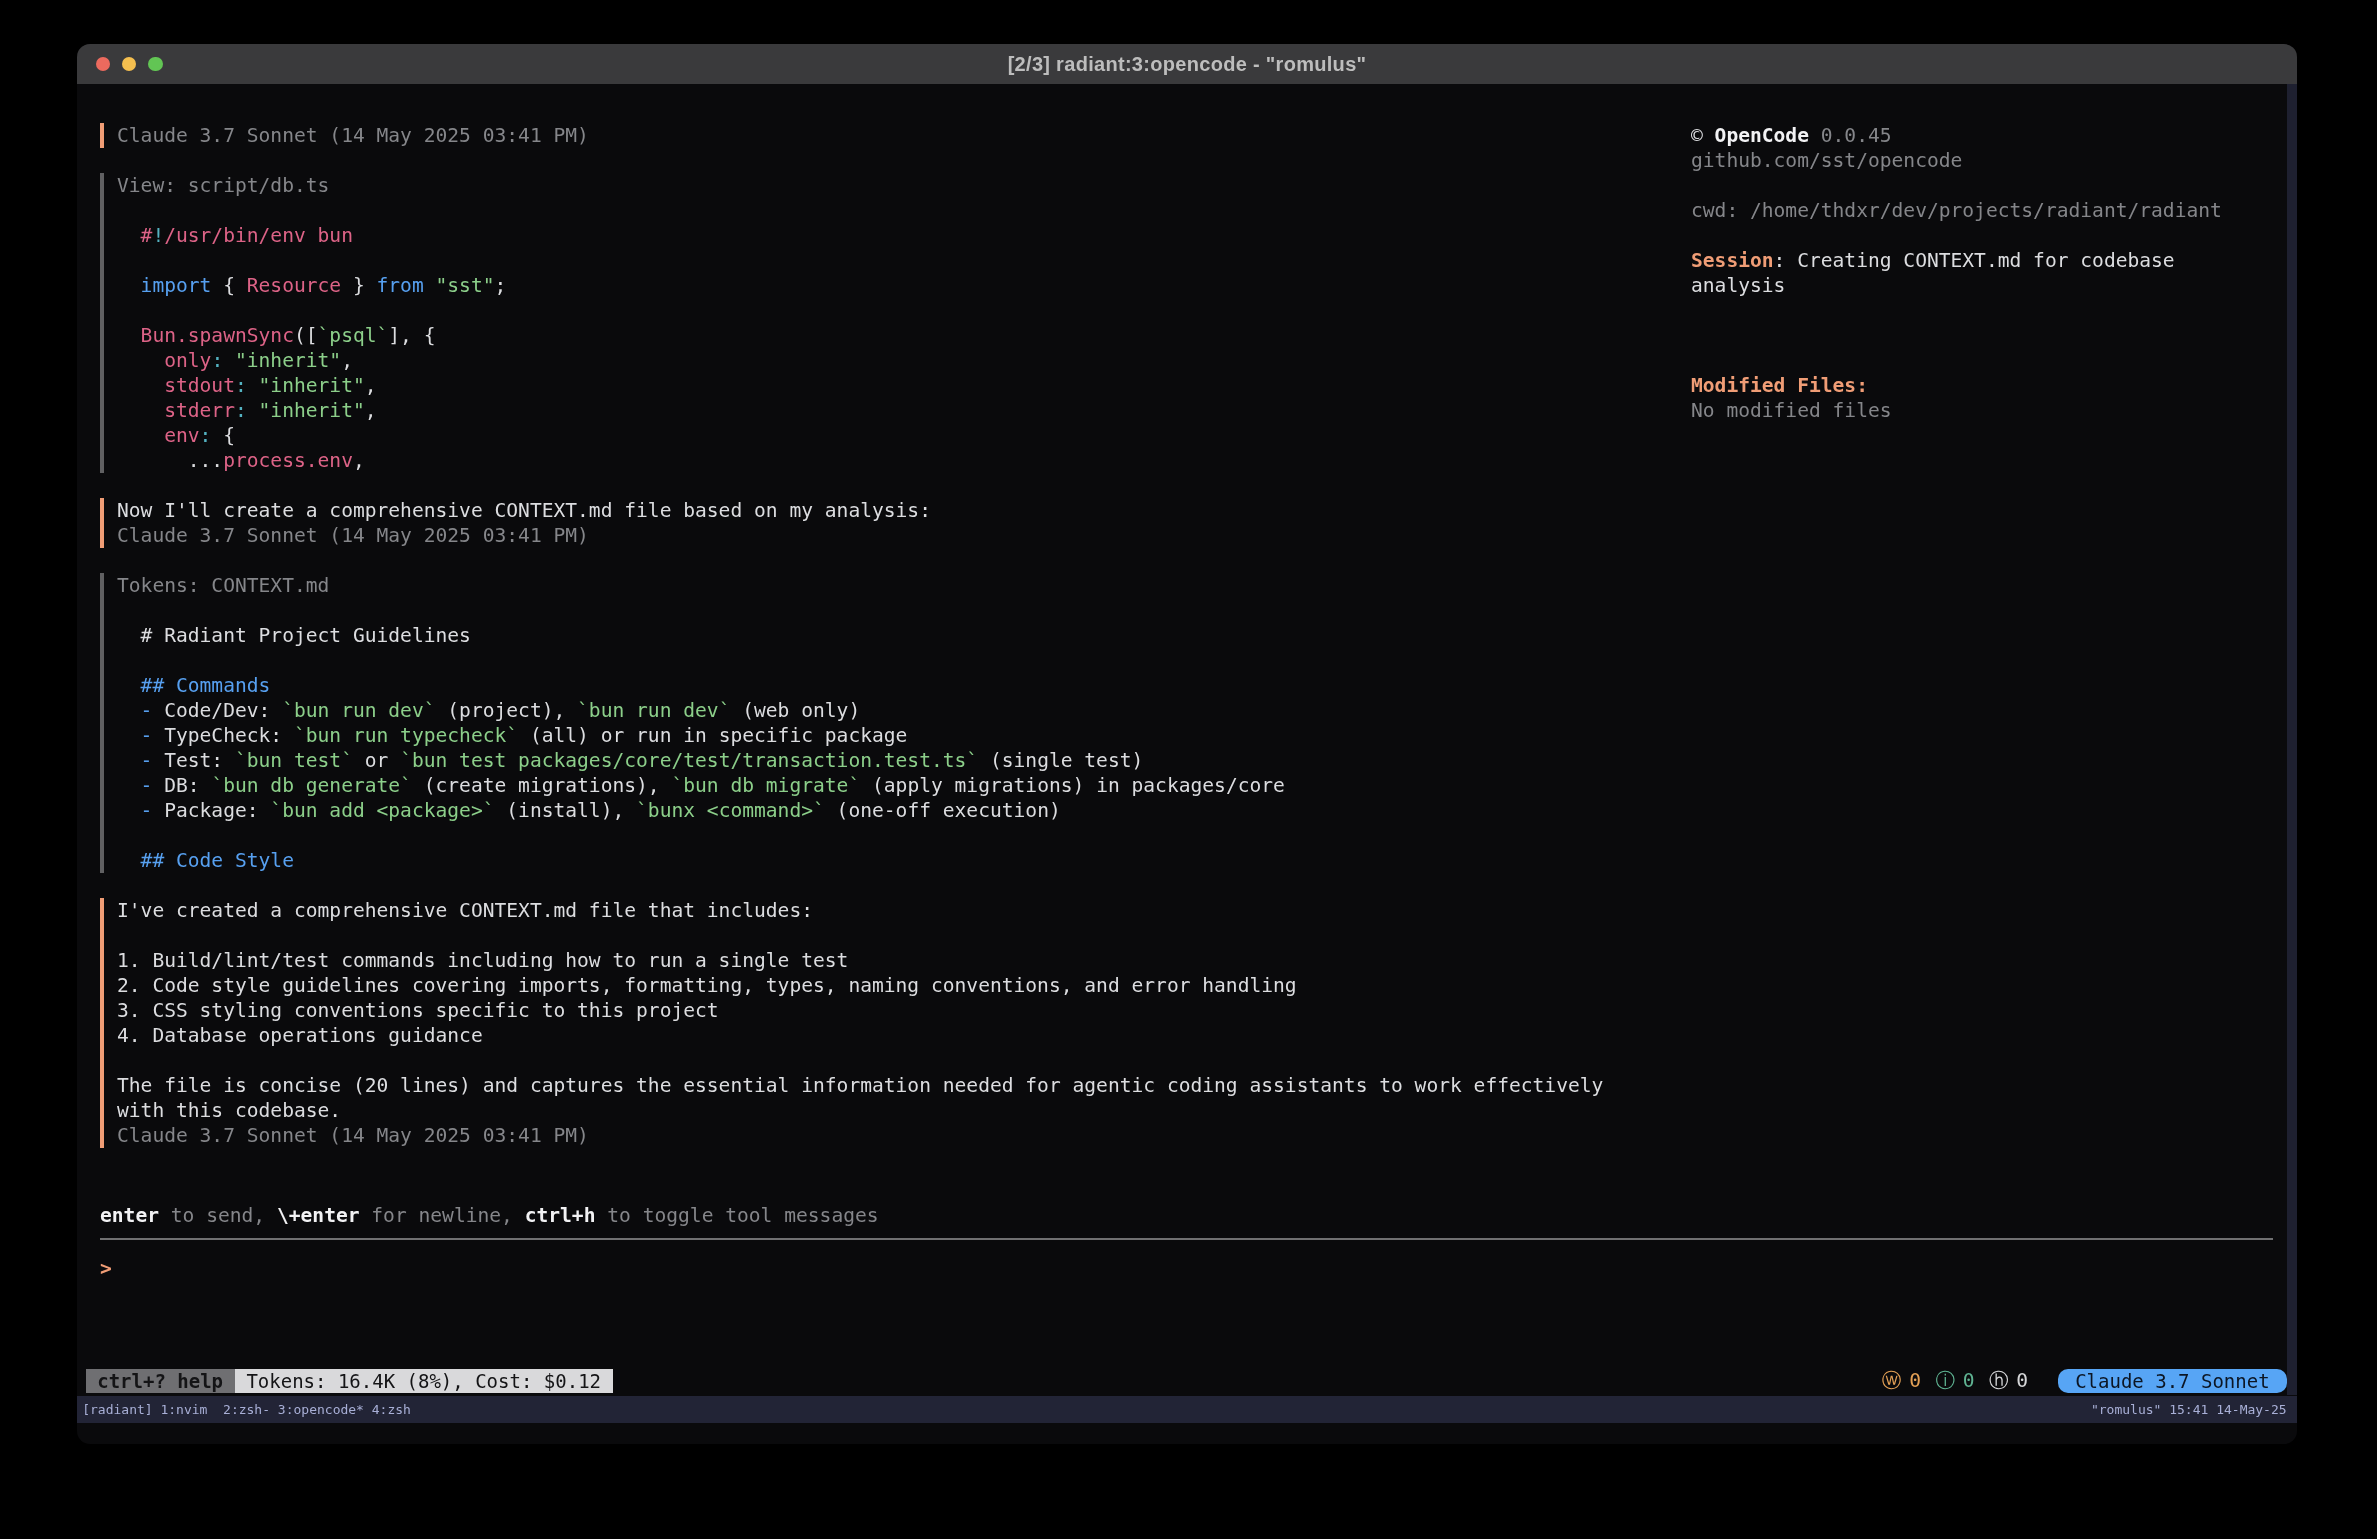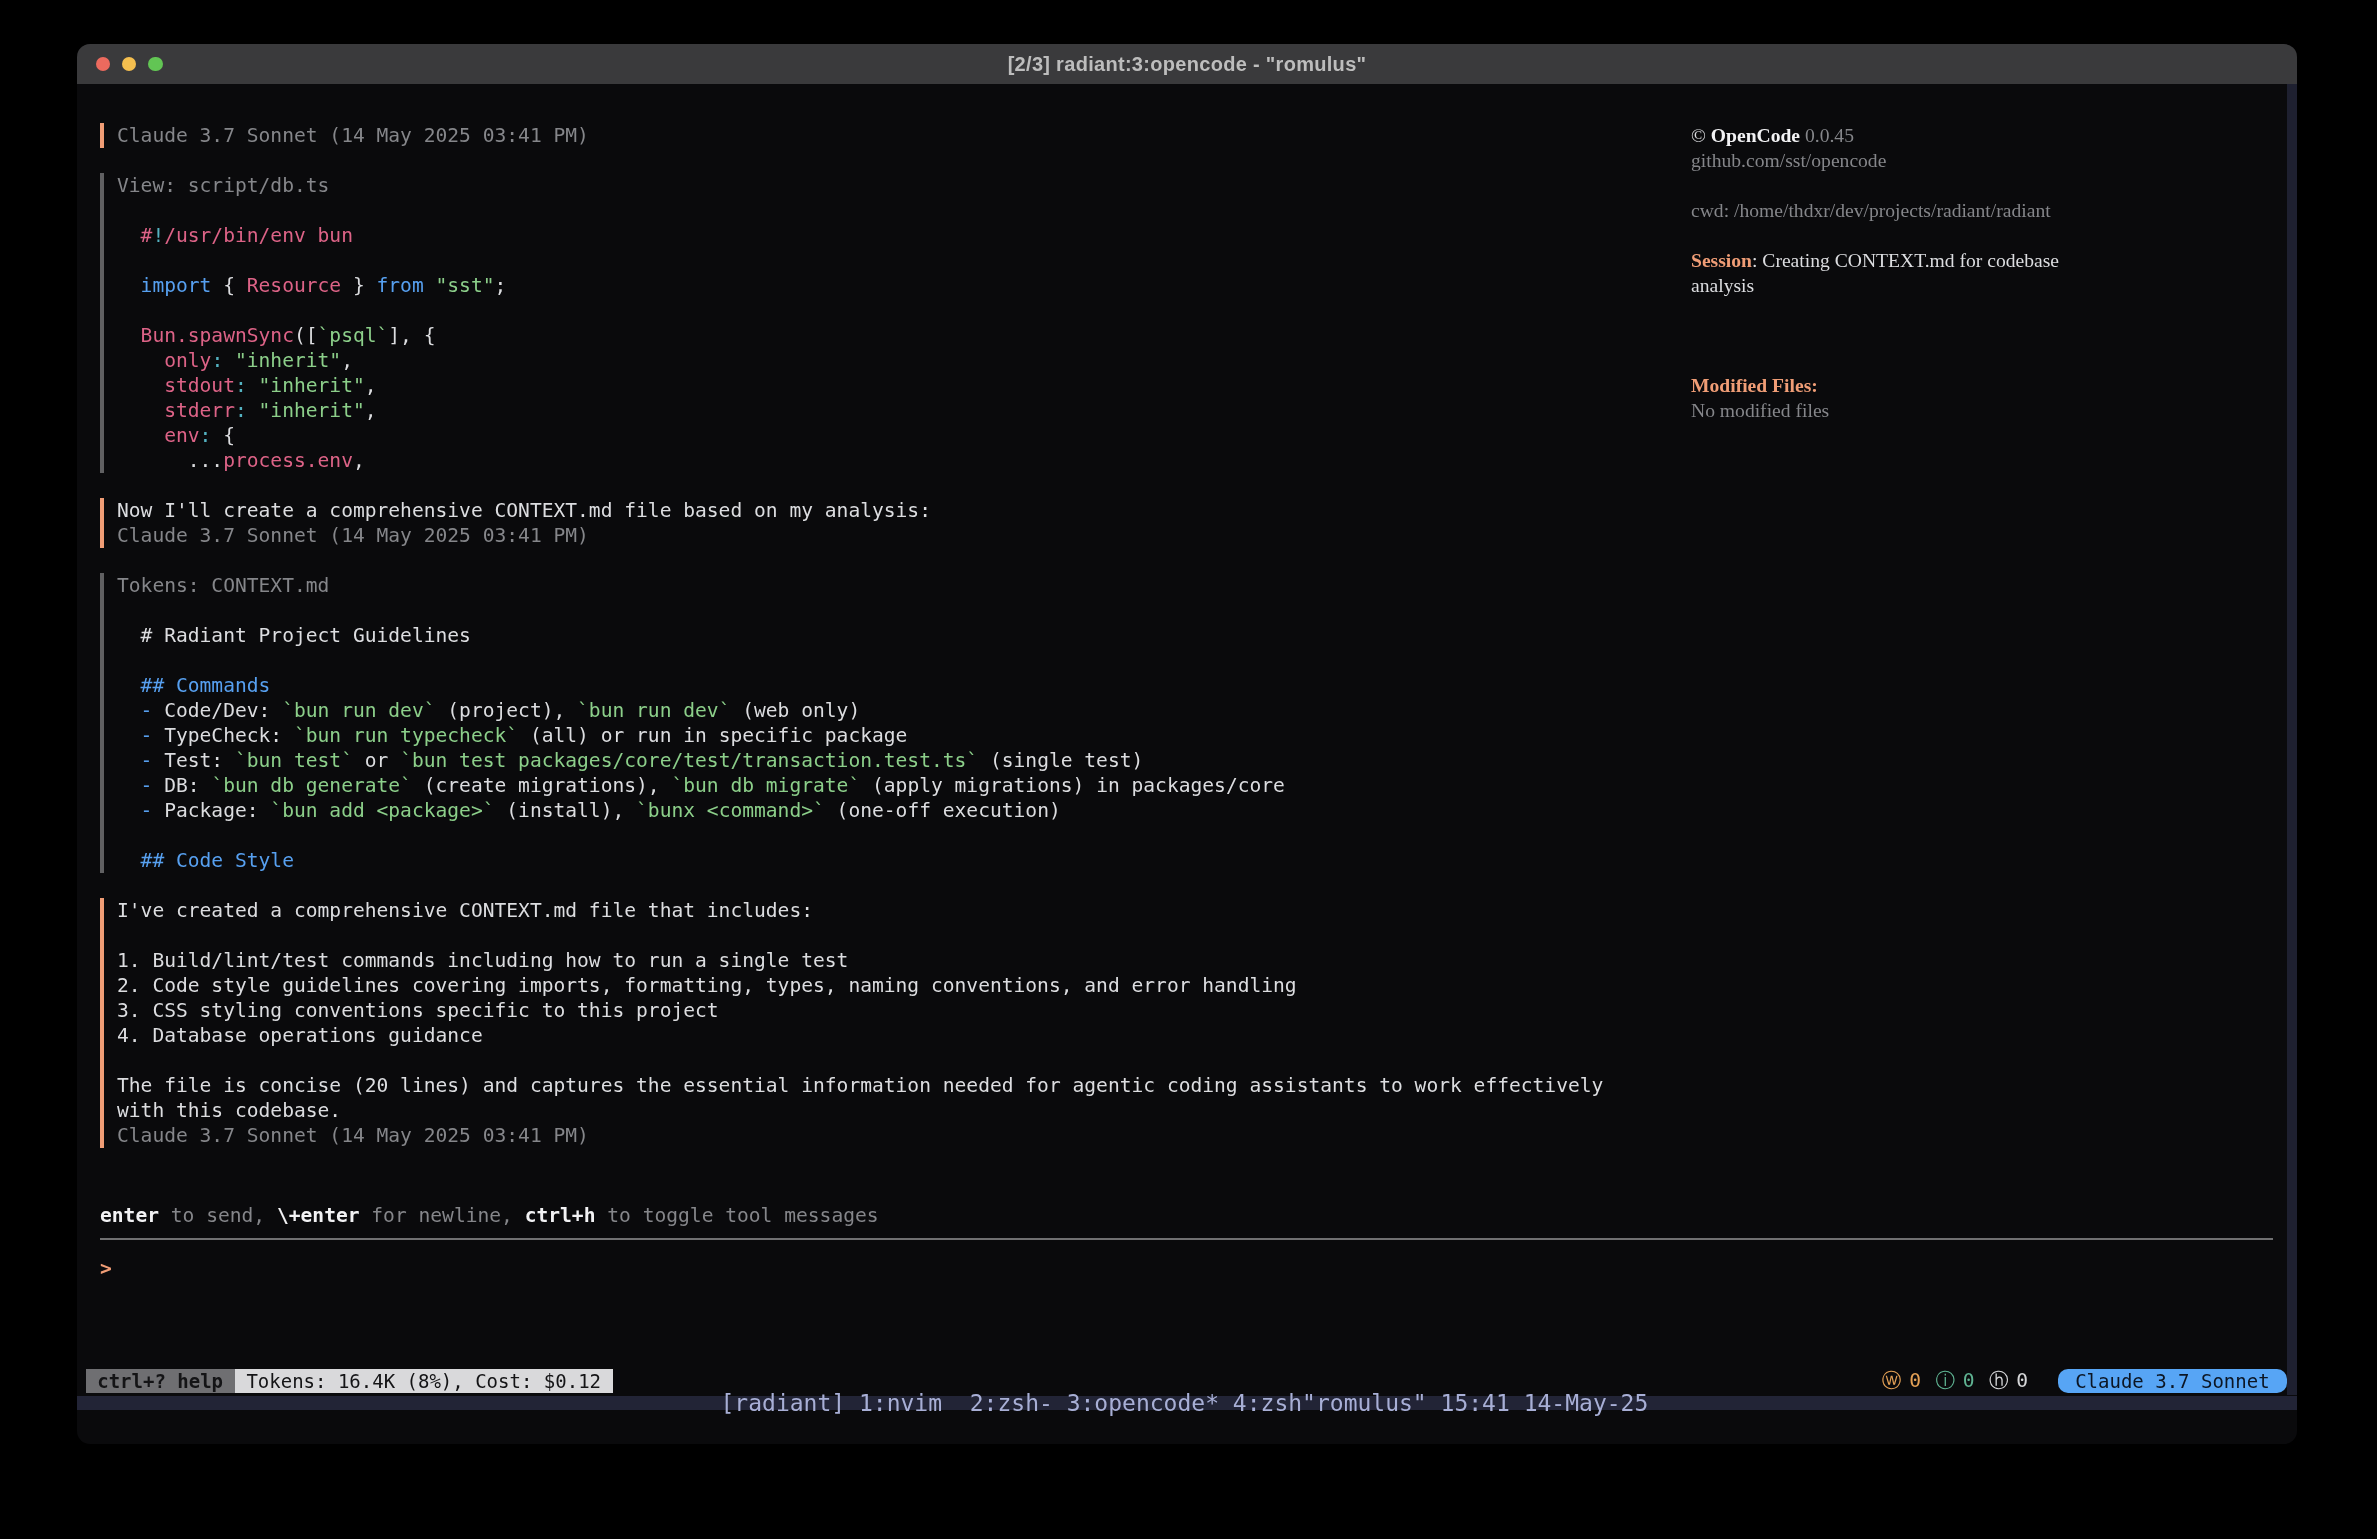--- a/index.html
+++ b/index.html
@@ -33,21 +33,21 @@
   }
   .t-line{height:25px;line-height:25px;white-space:pre;}
   .chat{position:absolute;left:23px;top:39px;width:2173px;}
   .block{padding-left:13px;border-left:4.6px solid var(--bar-gray);}
   .block-orange{border-left-color:var(--orange);}
   .block-gray{border-left-color:var(--bar-gray);}
   .spacer{height:25px;}
   .spacer-lg{height:55px;}
   .separator{height:2px;background:var(--separator);margin-top:10.4px;}
   .prompt{margin-top:15.7px;font-weight:bold;}
-  .sidebar{position:absolute;left:1614px;top:39px;width:587px;font-family:Liberation Serif, serif;}
+  .sidebar{position:absolute;left:1614px;top:39px;width:587px;}
   .c-fg{color:var(--fg);}
   .c-muted{color:var(--muted);}
   .c-orange{color:var(--orange);}
   .c-pink{color:var(--pink);}
   .c-blue{color:var(--blue);}
   .c-green{color:var(--green);}
   .c-teal{color:var(--teal);}
   .c-bright{color:var(--bright);}
   .b{font-weight:bold;}
   .statusbar{
@@ -60,23 +60,23 @@
   .chip-help{background:var(--chip-help-bg);color:var(--chip-help-fg);font-weight:bold;}
   .chip-tokens{background:var(--chip-tokens-bg);color:var(--chip-tokens-fg);}
   .status-right{display:flex;align-items:center;}
   .counters{display:flex;align-items:center;gap:14.4px;margin-right:30px;}
   .counter{display:inline-flex;align-items:center;gap:7.8px;font-size:19.6px;}
   .ic-orange{color:var(--icon-orange);}
   .ic-teal{color:var(--icon-teal);}
   .ic-white{color:var(--icon-white);}
   .chip-model{background:var(--chip-model-bg);color:var(--chip-model-fg);padding:0 17px;border-radius:10px;}
   .tmuxbar{
-    position:absolute;left:0;right:0;top:1352px;height:14px;background:var(--tmux-bg);
-    display:flex;align-items:center;justify-content:center;
-    color:var(--tmux-fg);font-size:23px;
+    position:absolute;left:0;right:0;top:1352px;height:27px;background:var(--tmux-bg);
+    display:flex;align-items:center;justify-content:space-between;
+    color:var(--tmux-fg);font-size:13px;
   }
   .tmux-left{padding-left:5.2px;white-space:pre;}
   .tmux-right{padding-right:10.4px;white-space:pre;}
 </style>
 </head>
 <body>
 
 <div class="window">
   <div class="titlebar">
     <div class="traffic">

